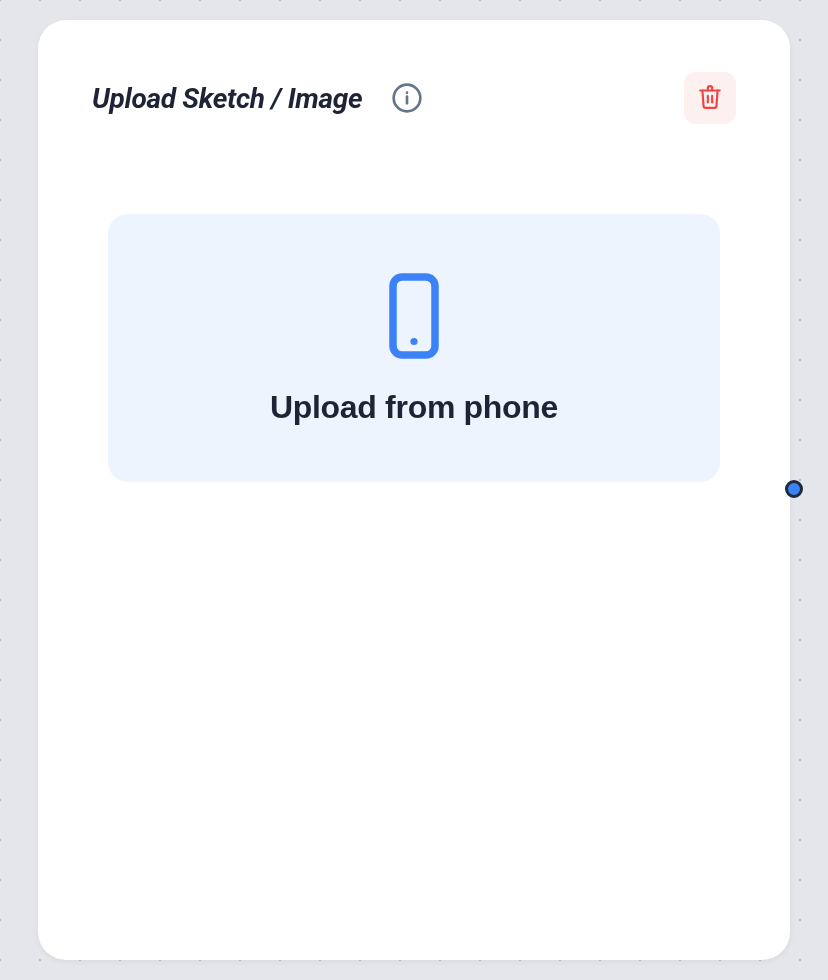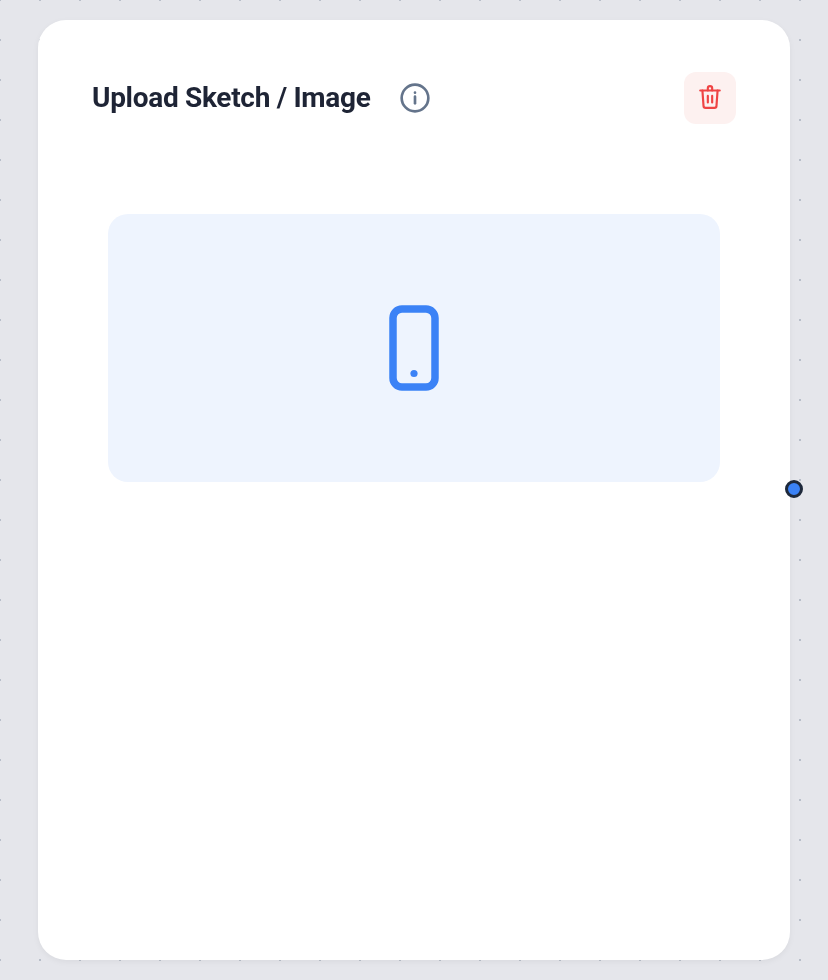--- a/index.html
+++ b/index.html
@@ -34,22 +34,23 @@
       padding: 52px 54px;
     }
     .card-header {
       display: flex;
       align-items: center;
       justify-content: space-between;
       margin-bottom: 90px;
     }
     .header-left {
       display: flex;
-      align-items: flex-start;
+      align-items: flex-end;
       gap: 28px;
+      font-style: italic;
     }
     .card-title {
       font-size: 28px;
       font-weight: 700;
       color: #1e2435;
       letter-spacing: -0.3px;
     }
     .info-icon {
       width: 34px;
       height: 34px;
@@ -144,18 +145,19 @@
   </div>
 
   <div class="options">
     <button class="option-tile">
       <span class="option-icon">
         <svg width="72" height="90" viewBox="0 0 24 30" fill="none" stroke="currentColor" stroke-width="2.5" stroke-linecap="round" stroke-linejoin="round">
           <rect x="5" y="2" width="14" height="26" rx="3" ry="3"></rect>
           <circle cx="12" cy="23.5" r="1.2" fill="currentColor" stroke="none"></circle>
         </svg>
       </span>
+      <span class="option-label">Upload from phone</span>
     </button>
 
   </div>
 </div>
 
 <div class="node-handle"></div>
 
 </body></html>

